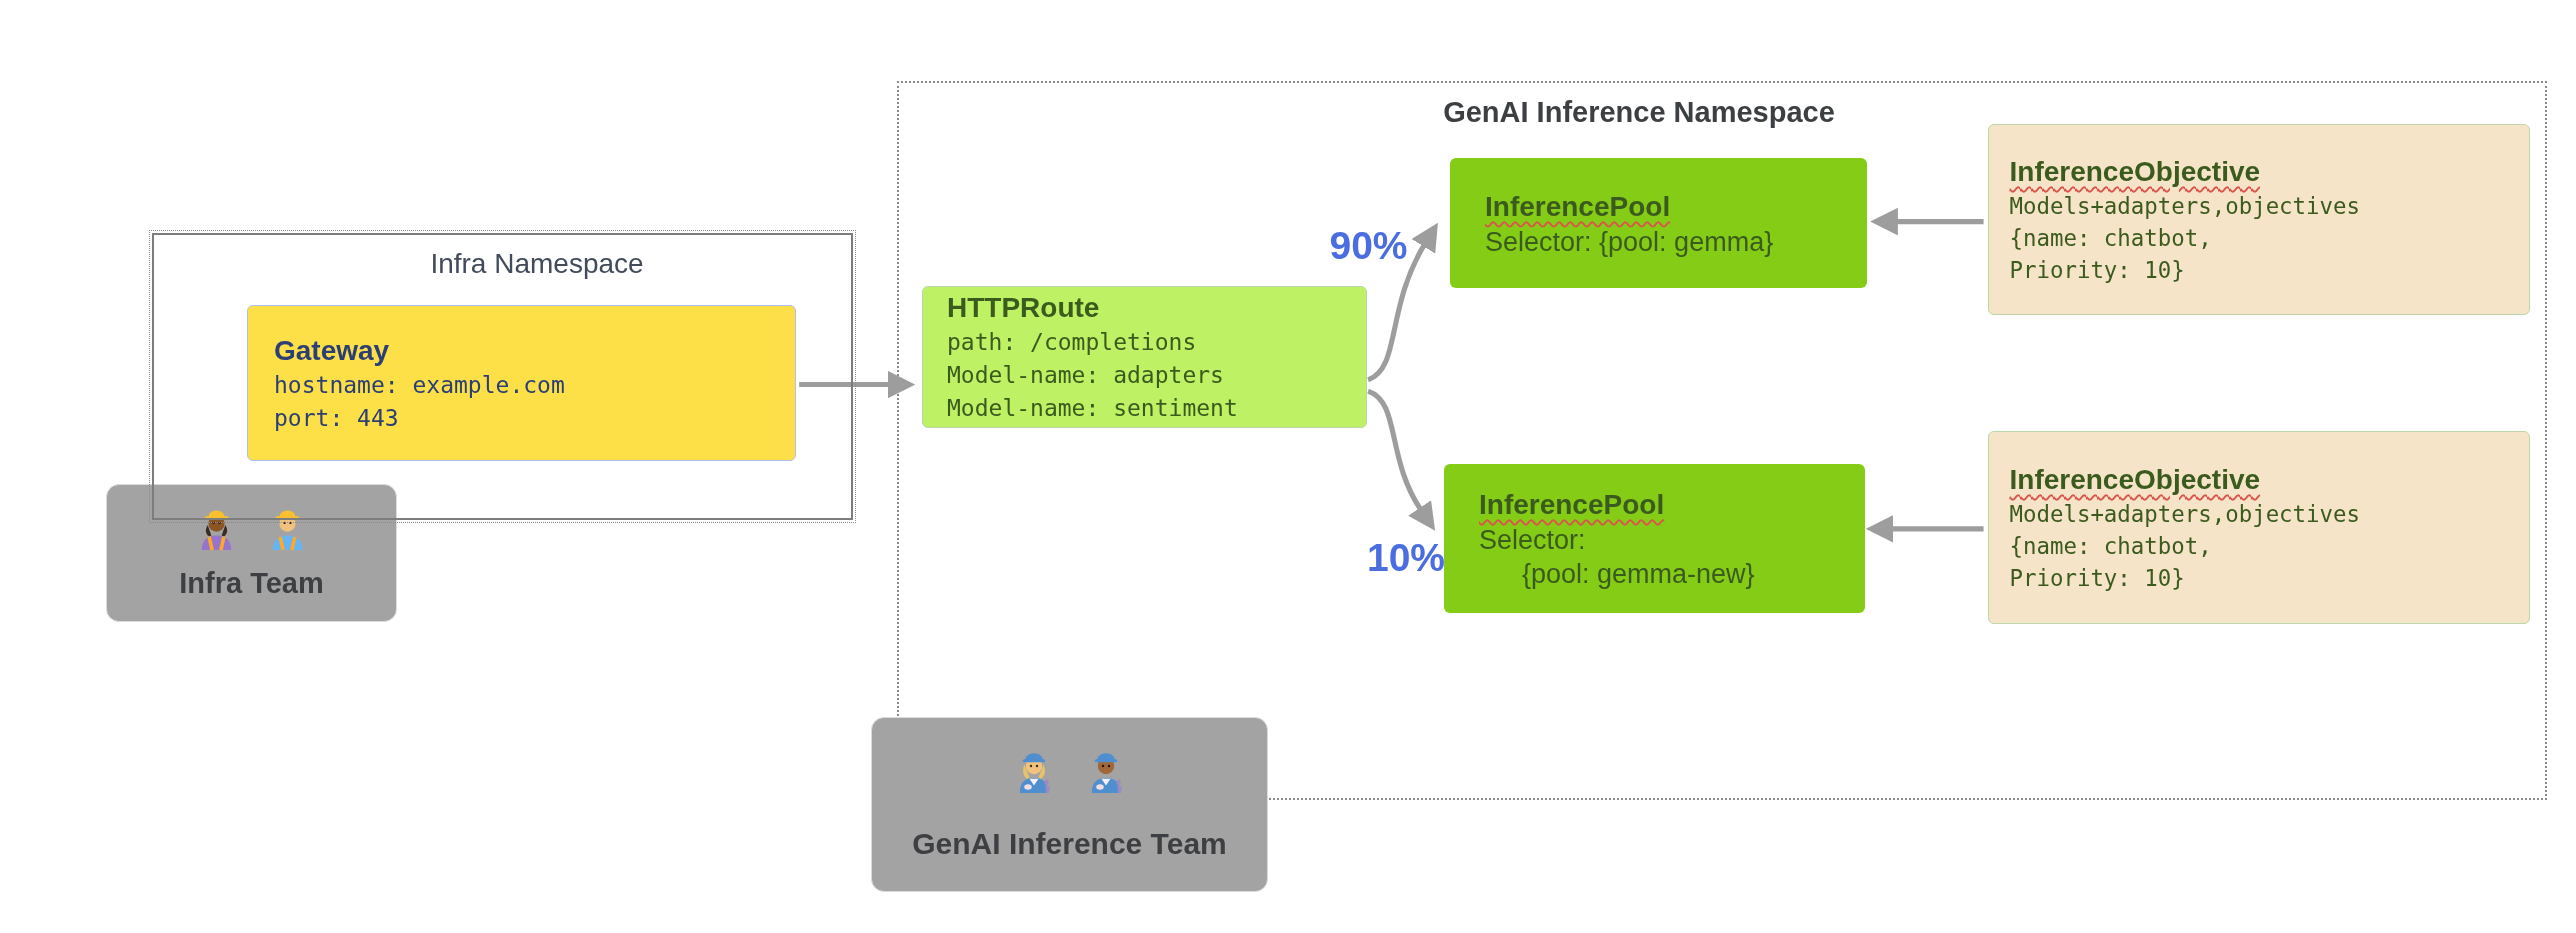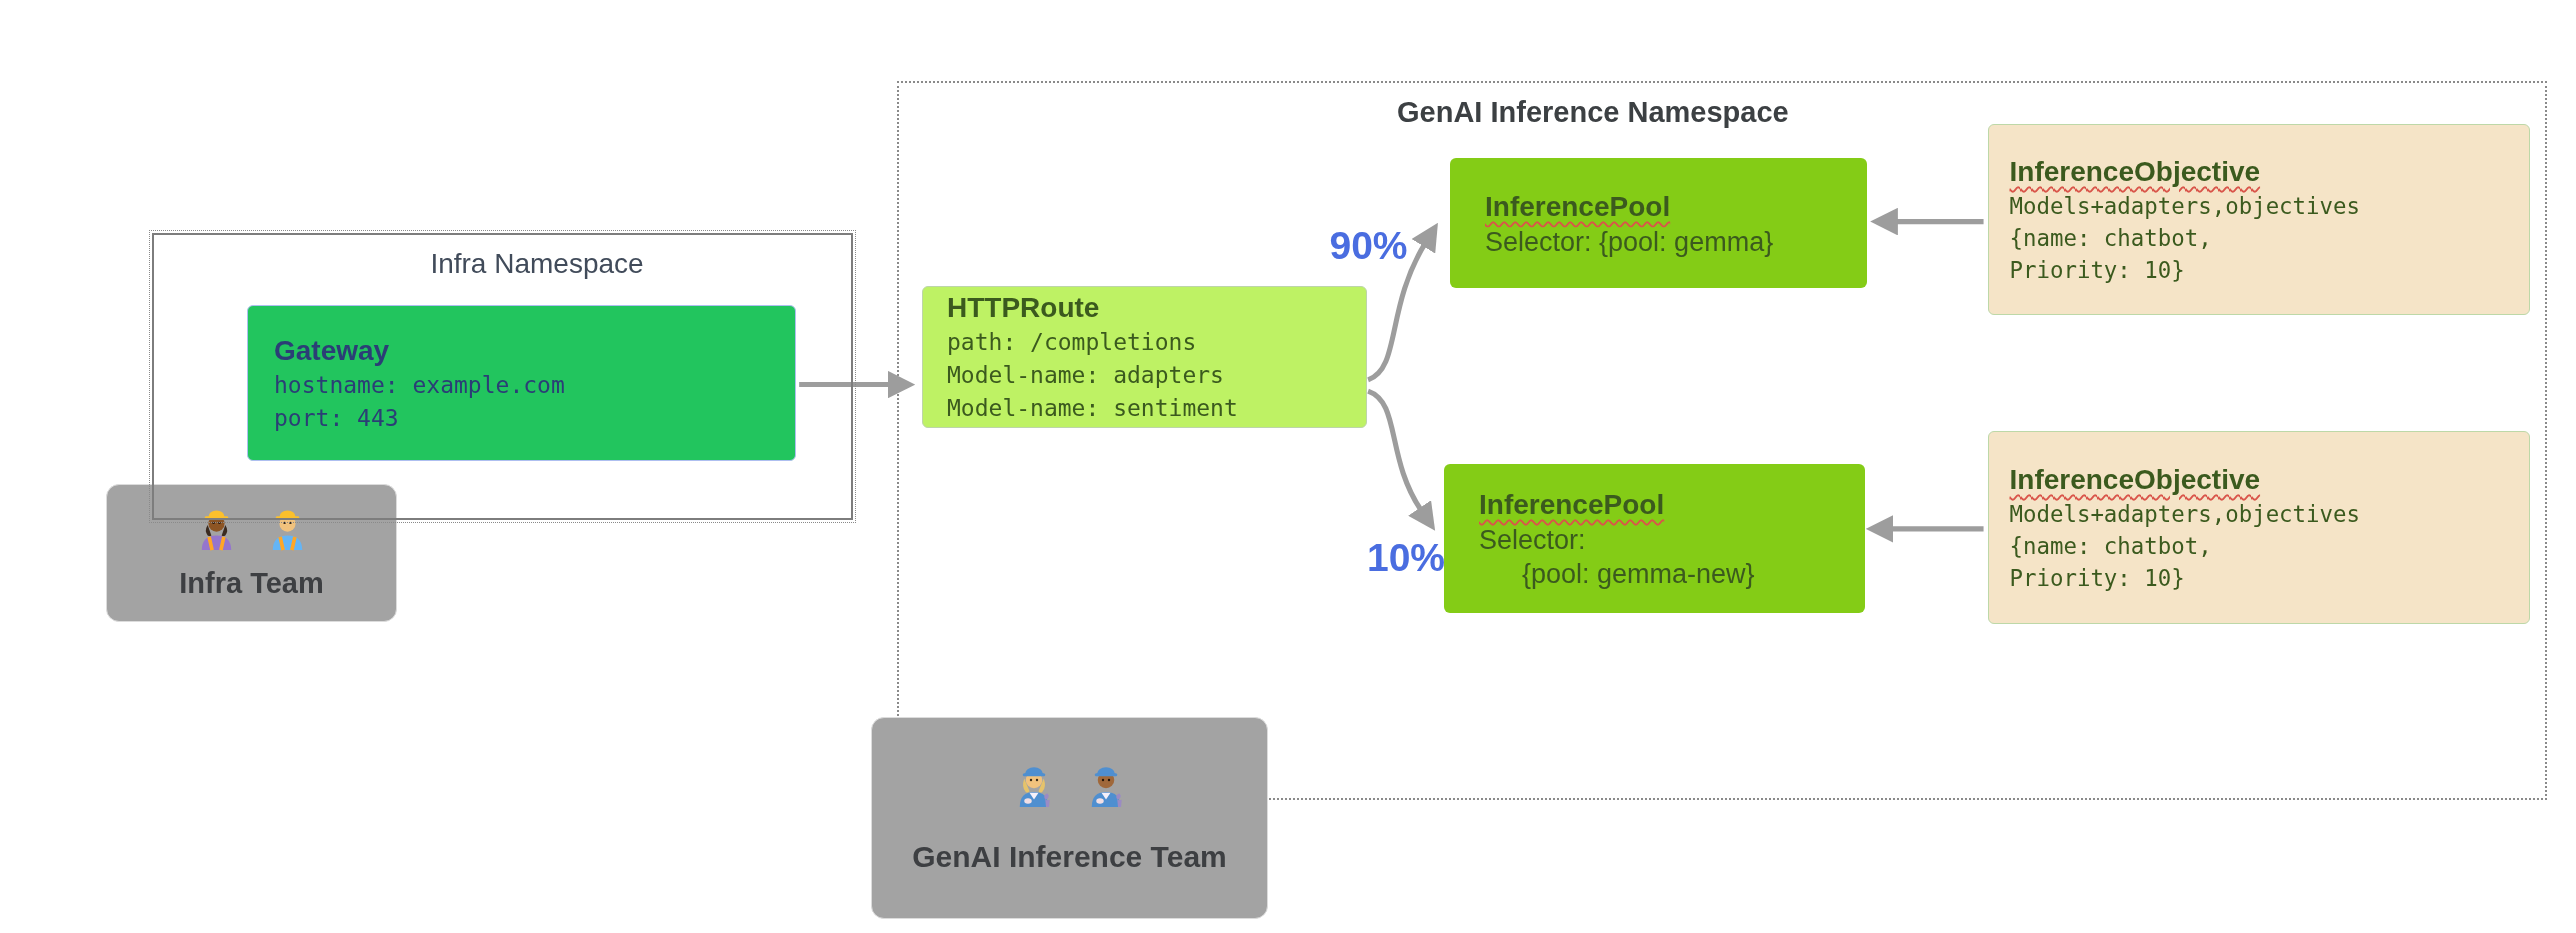--- a/index.html
+++ b/index.html
@@ -25,41 +25,41 @@
     font-size:28px;font-weight:400;color:#414b5a;
     z-index:3;
   }
   .genai-ns{
     left:897px;top:81px;width:1646px;height:715px;
     border:2.8px dotted #8a8a8a;
     background:transparent;z-index:1;
   }
   .genai-ns-title{
     left:1397px;top:96px;width:484px;
-    text-align:left;
+    text-align:center;
     font-size:29px;font-weight:700;color:#3c4043;
     z-index:3;
   }
 
   
   .rbox{border-radius:6px;z-index:4;display:flex;flex-direction:column;justify-content:center;box-sizing:border-box;}
   .rbox .title{font-size:28px;font-weight:700;line-height:37px;}
   .mono{font-family:"DejaVu Sans Mono",monospace;font-size:23px;line-height:33px;}
   .sansline{font-size:27px;line-height:34px;}
   .squiggle{
     text-decoration-line:underline;
     text-decoration-style:wavy;
     text-decoration-color:#d9554a;
     text-decoration-thickness:1.9px;
     text-underline-offset:4.7px;
   }
 
   .gateway{
     left:247px;top:305px;width:549px;height:156px;
-    background:#22c55e;border:1.9px solid #aebff0;
+    background:#fde047;border:1.9px solid #aebff0;
     color:#2b3e76;padding-left:26px;
   }
   .httproute{
     left:922px;top:286px;width:445px;height:142px;
     background:#bef264;border:1.9px solid #bdd5aa;
     color:#3b5a1e;padding-left:24px;
   }
   .pool{
     background:#84cc16;border:none;color:#3b5a1e;padding-left:35px;
   }
@@ -74,21 +74,21 @@
   .obj-bottom{left:1988px;top:431px;width:542px;height:193px;}
   .objective .mono{font-size:22.4px;line-height:32px;}
 
   
   .team{
     background:#a3a3a3;border:1.9px solid #dcdcdc;border-radius:13px;
     display:flex;flex-direction:column;align-items:center;justify-content:center;
     color:#3d3f42;font-weight:700;box-sizing:border-box;
   }
   .infra-team{left:106px;top:484px;width:291px;height:138px;z-index:2;font-size:29px;}
-  .genai-team{left:871px;top:717px;width:397px;height:202px;z-index:4;font-size:30px;gap:16px;}
+  .genai-team{left:871px;top:717px;width:397px;height:175px;z-index:4;font-size:30px;gap:16px;}
   .team .icons{display:flex;gap:24px;margin-bottom:7.5px;position:relative;z-index:5;}
   .team .label{position:relative;z-index:5;}
 
   
   .pct{
     font-size:39px;font-weight:700;color:#4a6de0;z-index:5;
   }
   .pct-90{left:1322px;top:224px;width:93px;text-align:center;}
   .pct-10{left:1352px;top:536px;width:93px;text-align:right;}
 

